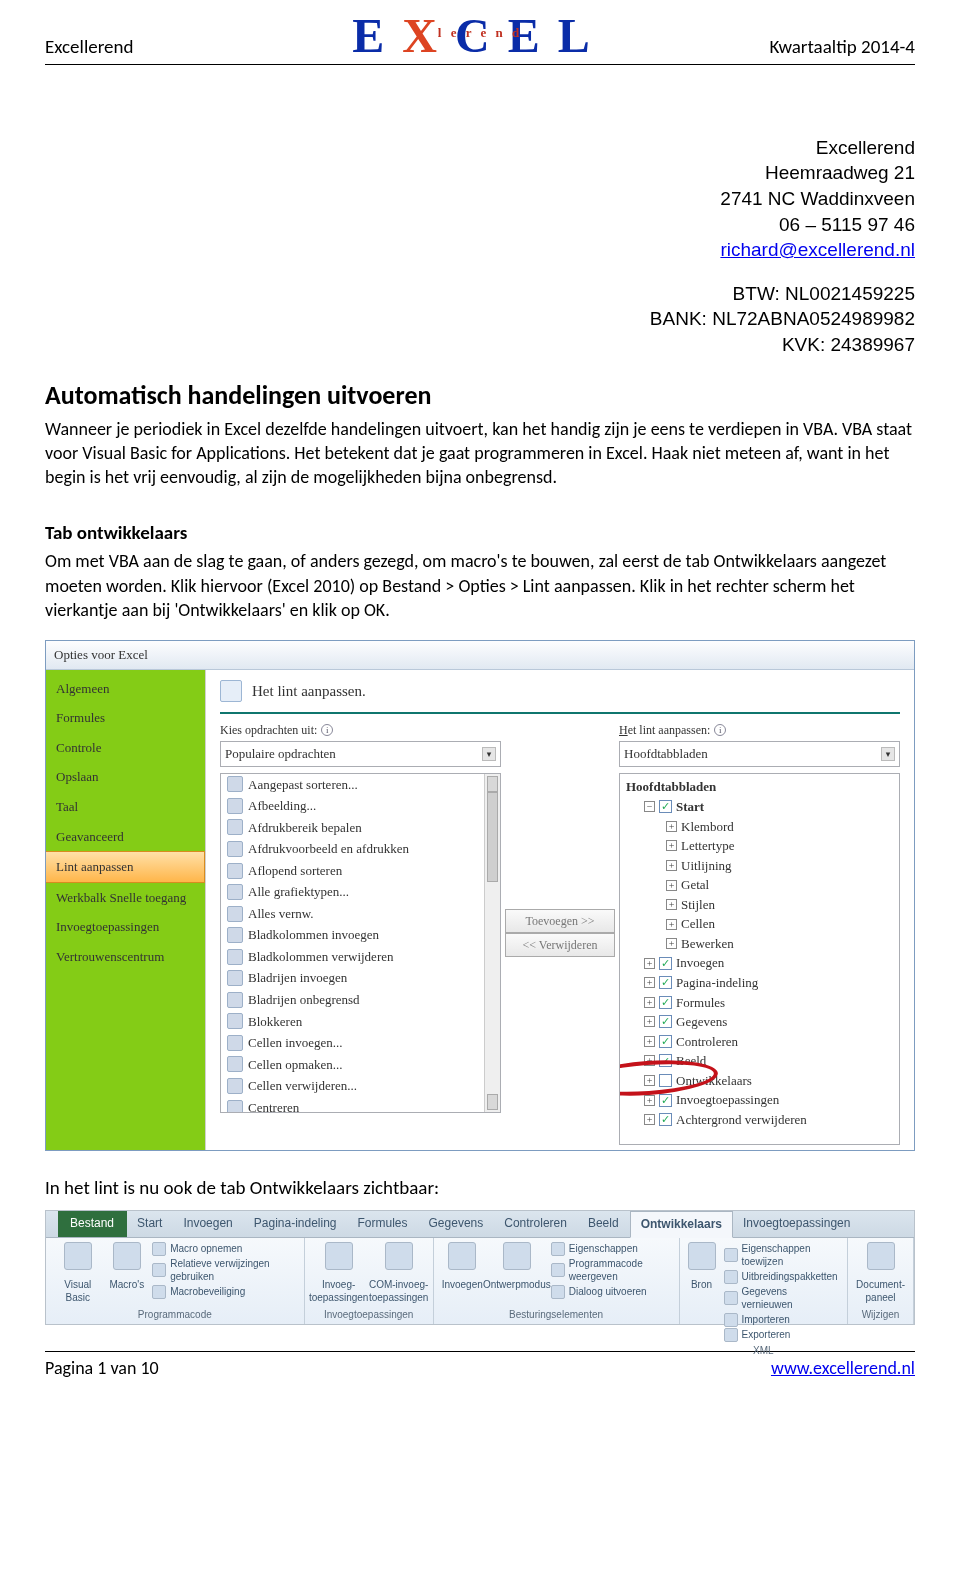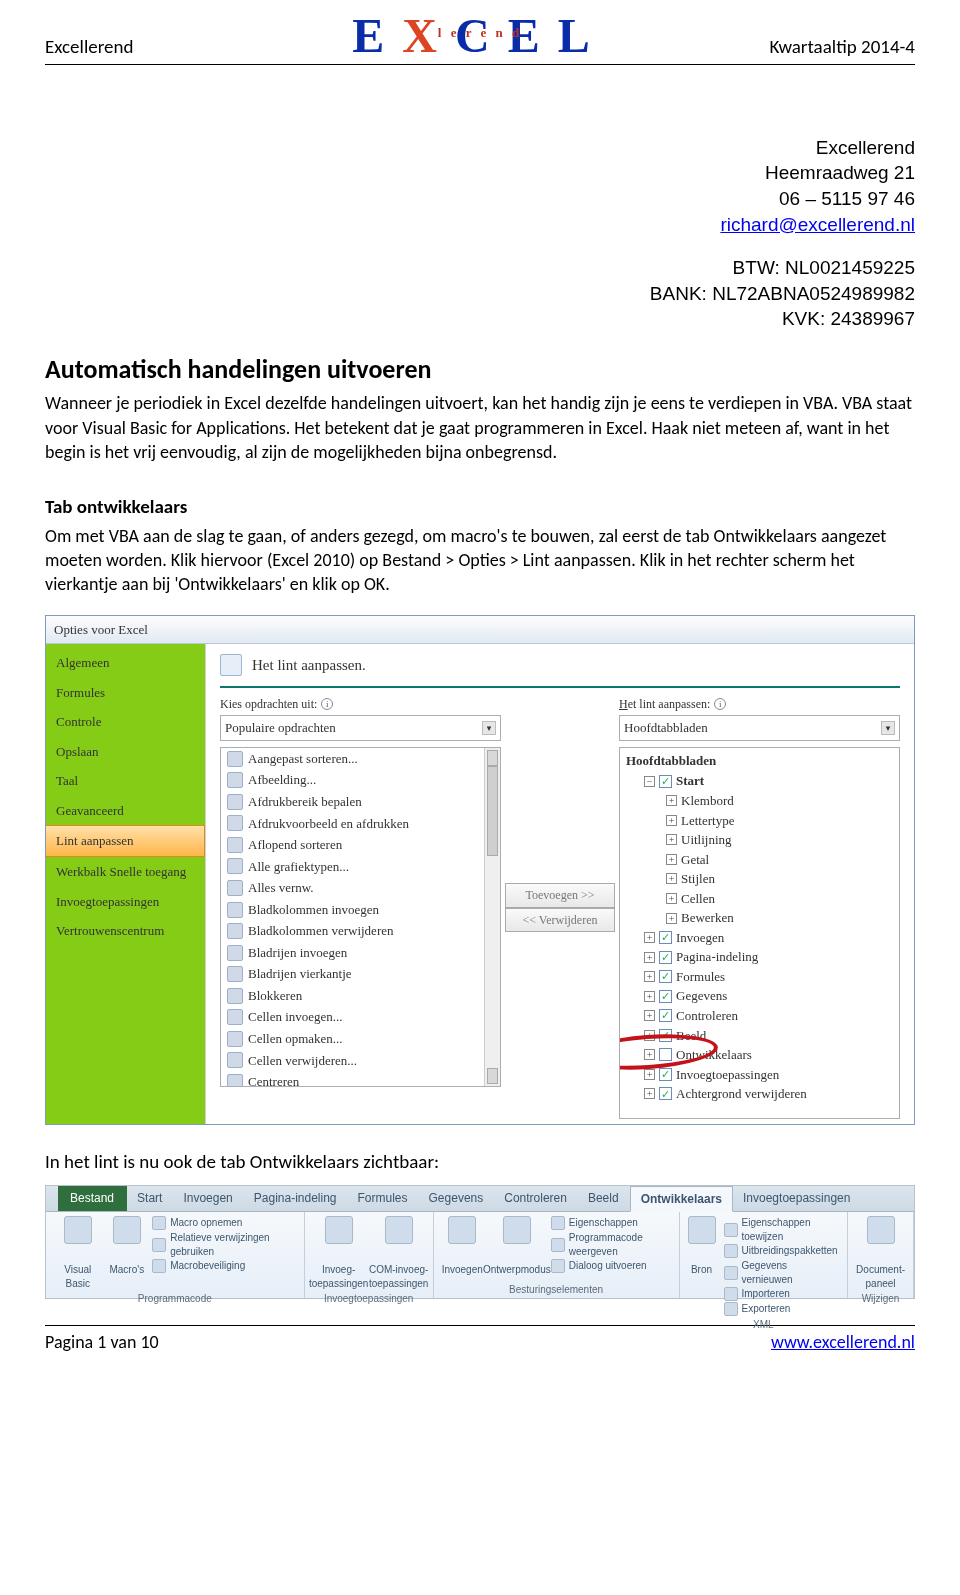--- a/index.html
+++ b/index.html
@@ -255,21 +255,21 @@
   .rgroup {
     border-right: 1px solid #c4cfda;
     padding: 4px 8px 2px 8px;
     display: flex; flex-direction: column; justify-content: space-between;
   }
   .rgroup .glabel {
     text-align: center; font-size: 10px; color: #5a6b7c; padding-top: 2px;
   }
   .rgroup .items { display: flex; gap: 8px; align-items: flex-start; flex: 1; }
   .rbtn {
-    display: flex; flex-direction: column; align-items: center; gap: 19px;
+    display: flex; flex-direction: column; align-items: center; gap: 8px;
     font-size: 10px; color: #3d566e; text-align: center; max-width: 52px;
   }
   .rbtn .bic {
     width: 28px; height: 28px; background: #cfdceb; border: 1px solid #aab8c8; border-radius: 3px;
   }
   .rsmall {
     display: flex; flex-direction: column; gap: 1px; font-size: 10px; color: #3d566e;
   }
   .rsmall .ln { display: flex; align-items: center; gap: 4px; }
   .rsmall .ln .si { width: 14px; height: 14px; background: #cfdceb; border: 1px solid #aab8c8; border-radius: 2px; flex: 0 0 14px; }
@@ -296,20 +296,21 @@
     <div class="logo">
       <span class="big"><span>E</span><span class="x">X</span><span>C</span><span>E</span><span>L</span></span>
       <span class="small">l e r e n d</span>
     </div>
     <div class="header-right">Kwartaaltip 2014-4</div>
   </div>
 
   <div class="contact-block">
     <div>Excellerend</div>
     <div>Heemraadweg 21</div>
+    <div>2741 NC Waddinxveen</div>
     <div>06 – 5115 97 46</div>
     <div><a href="#">richard@excellerend.nl</a></div>
     <div style="height:18px"></div>
     <div>BTW: NL0021459225</div>
     <div>BANK: NL72ABNA0524989982</div>
     <div>KVK: 24389967</div>
   </div>
 
   <h1 class="title">Automatisch handelingen uitvoeren</h1>
   <p>Wanneer je periodiek in Excel dezelfde handelingen uitvoert, kan het handig zijn je eens te verdiepen in VBA. VBA staat voor Visual Basic for Applications. Het betekent dat je gaat programmeren in Excel. Haak niet meteen af, want in het begin is het vrij eenvoudig, al zijn de mogelijkheden bijna onbegrensd.</p>
@@ -383,21 +384,21 @@
                 <div class="row">
                   <span class="ico"></span>
                   <span>Bladkolommen verwijderen</span>
                 </div>
                 <div class="row">
                   <span class="ico"></span>
                   <span>Bladrijen invoegen</span>
                 </div>
                 <div class="row">
                   <span class="ico"></span>
-                  <span>Bladrijen vierkantje</span>
+                  <span>Bladrijen onbegrensd</span>
                 </div>
                 <div class="row">
                   <span class="ico"></span>
                   <span>Blokkeren</span>
                 </div>
                 <div class="row">
                   <span class="ico"></span>
                   <span>Cellen invoegen...</span>
                 </div>
                 <div class="row">

